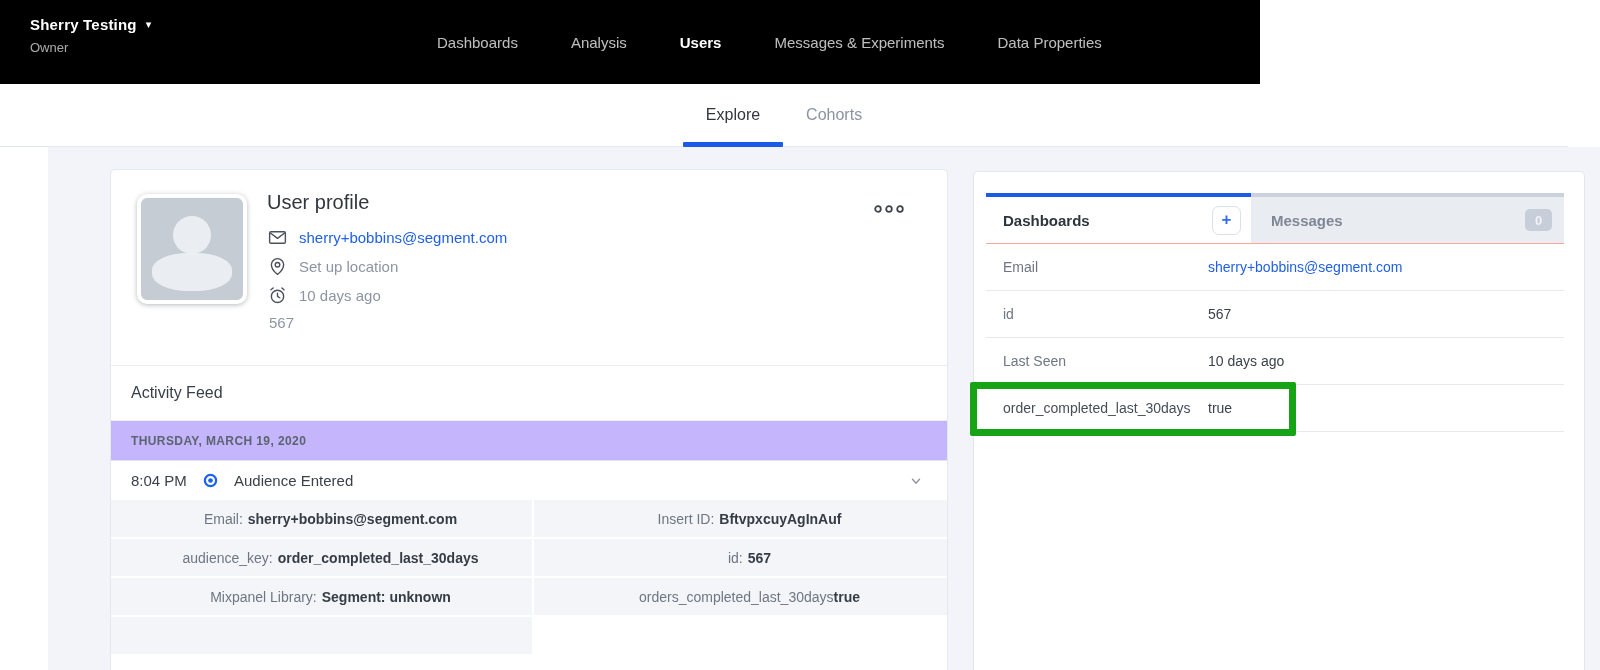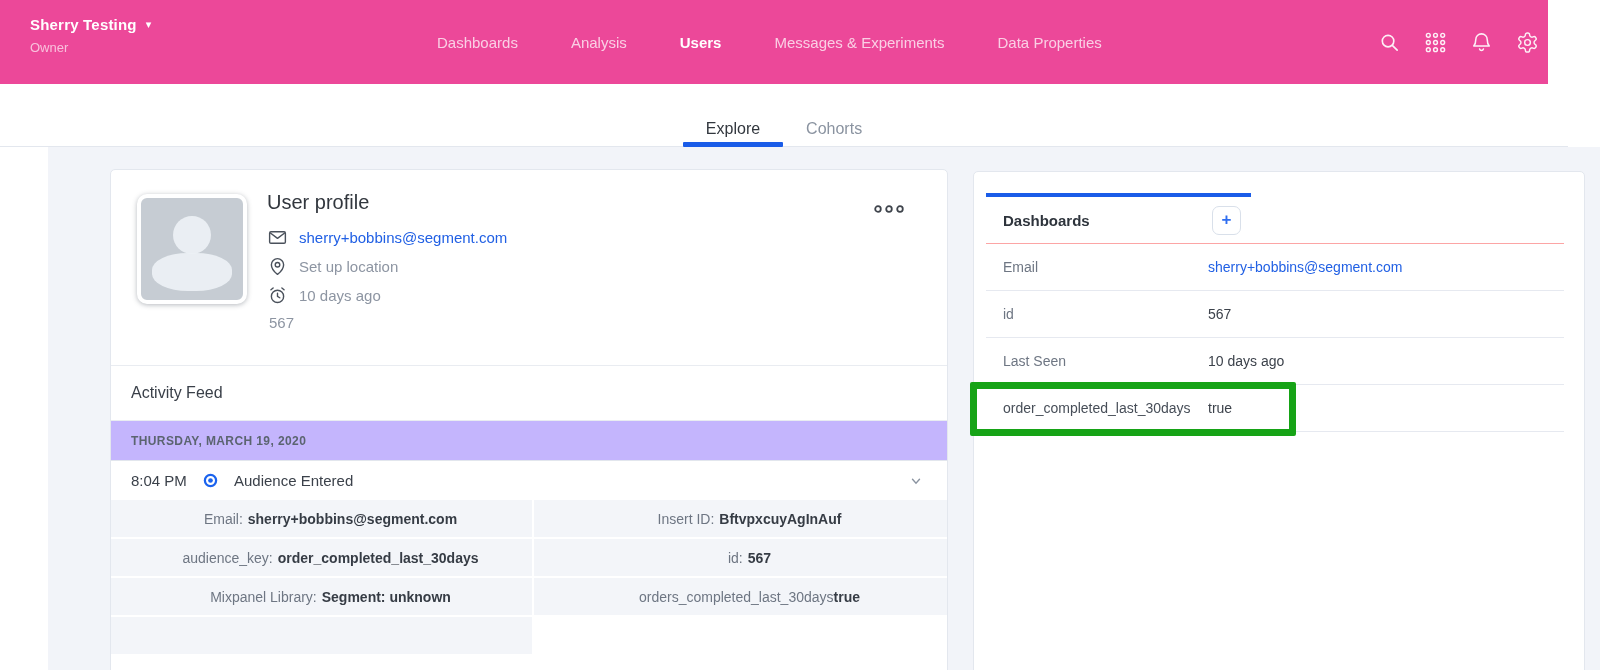--- a/index.html
+++ b/index.html
@@ -1,37 +1,37 @@
 <!DOCTYPE html>
 <html><head>
 <meta charset="utf-8">
 <style>
   * { margin:0; padding:0; box-sizing:border-box; }
   html,body { width:1600px; height:670px; overflow:hidden; background:#ffffff;
               font-family:"Liberation Sans", sans-serif; }
   .app { position:relative; width:1600px; height:670px; }
 
   
-  .topnav { position:relative; width:1548px; height:84px; background:#ec4899; }
+  .topnav { position:relative; width:1260px; height:84px; background:#000000; }
   .project { position:absolute; left:30px; top:16px; color:#fff; cursor:pointer; }
   .project-name-row { display:flex; align-items:center; gap:9px; }
   .project-name { font-size:15px; font-weight:bold; letter-spacing:.2px; }
   .caret { font-size:11px; color:#fff; }
   .project-role { margin-top:7px; font-size:13px; color:rgba(255,255,255,.66); }
   .nav-items { position:absolute; left:437px; top:0; height:84px; display:flex; gap:53px; align-items:center; }
   .nav-item { font-size:15px; color:rgba(255,255,255,.74); cursor:pointer; white-space:nowrap; }
   .nav-item.active { color:#ffffff; font-weight:bold; }
   .nav-icons { position:absolute; left:1378px; top:0; height:84px; display:flex; gap:23px; align-items:center; }
   .nav-icon { width:23px; height:23px; color:#fff; cursor:pointer; opacity:.92; }
   .nav-icon svg { width:100%; height:100%; }
 
   
   .tabbar { position:relative; width:1568px; height:63px; background:#fff; border-bottom:1px solid #e3e7ee; }
   .tabbar-inner { height:100%; display:flex; justify-content:center; }
-  .tab { position:relative; height:100%; padding:8px 23px; display:flex; align-items:flex-end;
+  .tab { position:relative; height:100%; padding:0 23px; display:flex; align-items:center;
          font-size:16px; color:#8a93a0; cursor:pointer; }
   .tab.active { color:#32373e; }
   .tab.active::after { content:""; position:absolute; left:0; right:0; bottom:-1px; height:5px;
                        background:#1a5ce8; border-radius:1px; }
 
   
   .content { position:relative; width:1568px; height:523px; background:#f2f4f9; overflow:hidden;margin-left:48px; }
   .card { position:absolute; background:#fff; border:1px solid #e3e7ee; border-radius:5px; }
   .card-left  { left:62px;  top:22px; width:838px; height:520px; }
   .card-right { left:925px; top:24px; width:612px; height:518px; }
@@ -261,20 +261,24 @@
         </div>
       </div>
     </section>
 
     <section class="card card-right">
       <div class="prop-tabs">
         <div class="ptab-properties">
           <span>Dashboards</span>
           <span class="add-prop-btn">+</span>
         </div>
+        <div class="ptab-messages">
+          <span>Messages</span>
+          <span class="msg-badge">0</span>
+        </div>
       </div>
       <div class="prop-rows">
         <div class="prop-row">
           <span class="prop-label">Email</span>
           <span class="prop-value link">sherry+bobbins@segment.com</span>
         </div>
         <div class="prop-row">
           <span class="prop-label">id</span>
           <span class="prop-value">567</span>
         </div>

